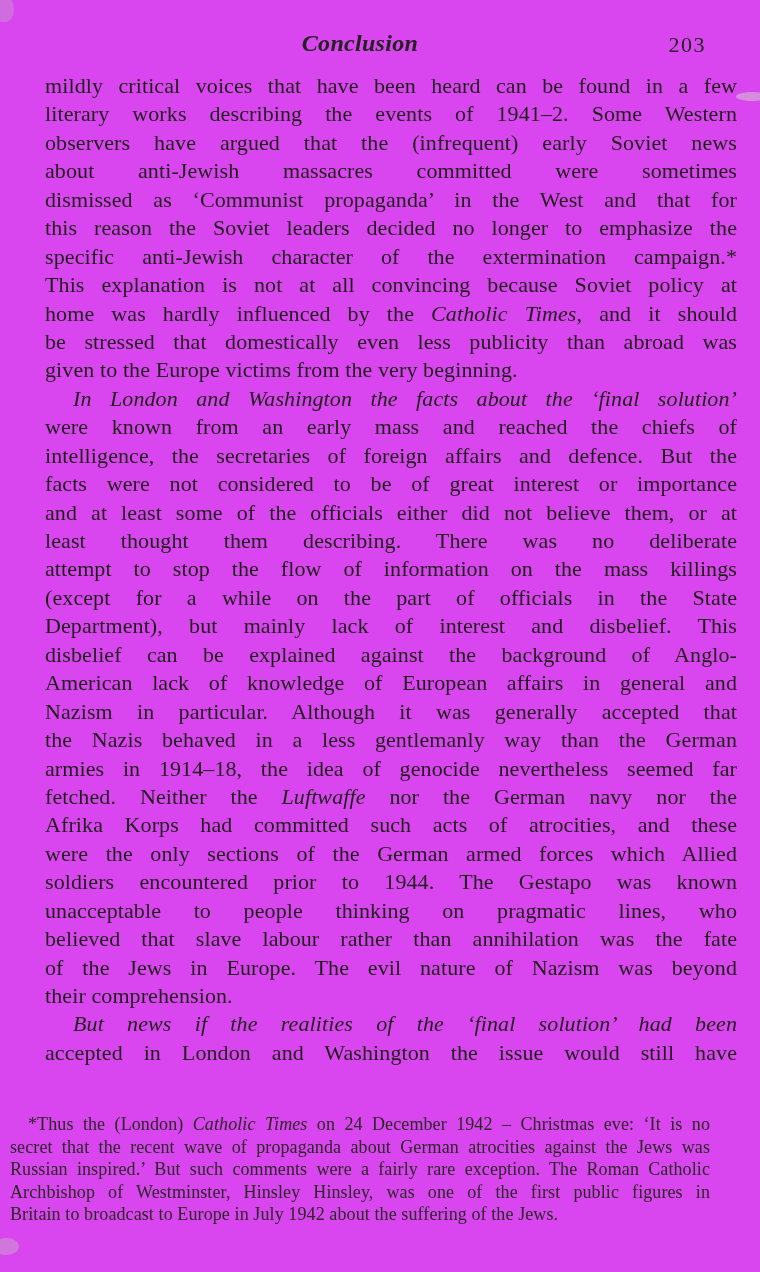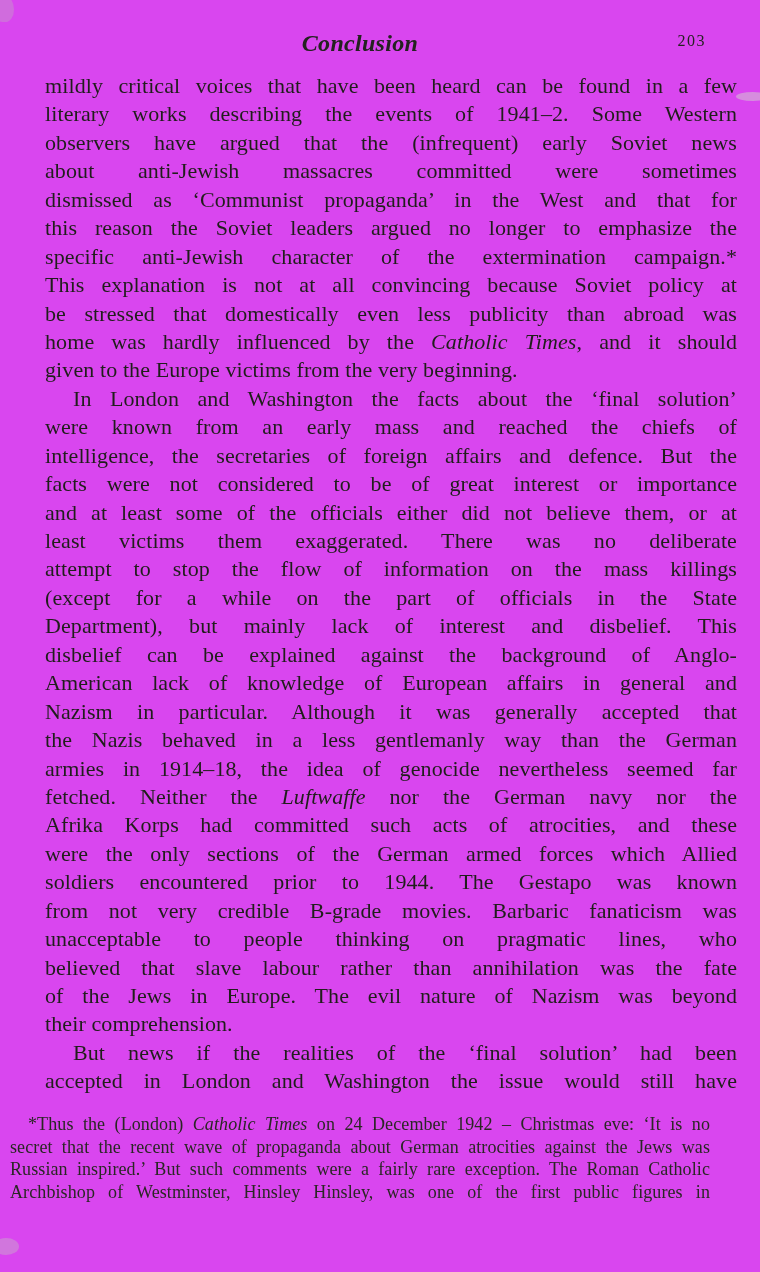--- a/index.html
+++ b/index.html
@@ -14,29 +14,29 @@
   }
   
   .running-head { position: absolute; top: 30px; left: 14px; width: 692px; height: 32px; }
   .head-title {
     position: absolute; left: 0; right: 0; top: 0;
     text-align: center; font-style: italic; font-weight: bold;
     font-size: 24px; letter-spacing: 0.3px; color: #242220;
   }
   .page-num {
     position: absolute; right: 0; top: 2px;
-    font-size: 16px; letter-spacing: 1.5px; color: #242220;
+    font-size: 22px; letter-spacing: 1.5px; color: #242220;
   }
   
   .body-text {
     position: absolute; top: 72px; left: 14px; width: 692px;
     font-size: 22px; line-height: 28.45px; letter-spacing: 0.1px; margin-left: 31px;
   }
   .line { text-align: justify; text-align-last: justify; height: 28.45px; white-space: normal; }
-  .line.indent { padding-left: 28px; }
+  .line.indent { padding-left: 28px; font-style: italic; }
   .line.lastline { text-align-last: left; }
   
   .footnote {
     position: absolute; top: 1113px; left: 10px; width: 700px;
     font-size: 18px; line-height: 22.6px; letter-spacing: 0.1px; color: #2a2724;
   }
   .fnline { text-align: justify; text-align-last: justify; height: 22.6px; }
   .fnline.indent-fn { padding-left: 18px; }
   .fnline.lastline { text-align-last: left; }
   
@@ -57,52 +57,52 @@
     <div class="head-title">Conclusion</div>
     <div class="page-num">203</div>
   </div>
 
   <div class="body-text">
       <div class="line">mildly critical voices that have been heard can be found in a few</div>
       <div class="line">literary works describing the events of 1941–2. Some Western</div>
       <div class="line">observers have argued that the (infrequent) early Soviet news</div>
       <div class="line">about anti-Jewish massacres committed were sometimes</div>
       <div class="line">dismissed as ‘Communist propaganda’ in the West and that for</div>
-      <div class="line">this reason the Soviet leaders argued no longer to emphasize the</div>
+      <div class="line">this reason the Soviet leaders decided no longer to emphasize the</div>
       <div class="line">specific anti-Jewish character of the extermination campaign.*</div>
       <div class="line">This explanation is not at all convincing because Soviet policy at</div>
+      <div class="line">home was hardly influenced by the <i>Catholic Times</i>, and it should</div>
       <div class="line">be stressed that domestically even less publicity than abroad was</div>
-      <div class="line">home was hardly influenced by the <i>Catholic Times</i>, and it should</div>
       <div class="line lastline">given to the Europe victims from the very beginning.</div>
       <div class="line indent">In London and Washington the facts about the ‘final solution’</div>
       <div class="line">were known from an early mass and reached the chiefs of</div>
       <div class="line">intelligence, the secretaries of foreign affairs and defence. But the</div>
       <div class="line">facts were not considered to be of great interest or importance</div>
       <div class="line">and at least some of the officials either did not believe them, or at</div>
-      <div class="line">least victims them exaggerated. There was no deliberate</div>
+      <div class="line">least thought them describing. There was no deliberate</div>
       <div class="line">attempt to stop the flow of information on the mass killings</div>
       <div class="line">(except for a while on the part of officials in the State</div>
       <div class="line">Department), but mainly lack of interest and disbelief. This</div>
       <div class="line">disbelief can be explained against the background of Anglo-</div>
       <div class="line">American lack of knowledge of European affairs in general and</div>
       <div class="line">Nazism in particular. Although it was generally accepted that</div>
       <div class="line">the Nazis behaved in a less gentlemanly way than the German</div>
       <div class="line">armies in 1914–18, the idea of genocide nevertheless seemed far</div>
       <div class="line">fetched. Neither the <i>Luftwaffe</i> nor the German navy nor the</div>
       <div class="line">Afrika Korps had committed such acts of atrocities, and these</div>
       <div class="line">were the only sections of the German armed forces which Allied</div>
       <div class="line">soldiers encountered prior to 1944. The Gestapo was known</div>
-      <div class="line">from not very credible B-grade movies. Barbaric fanaticism was</div>
       <div class="line">unacceptable to people thinking on pragmatic lines, who</div>
       <div class="line">believed that slave labour rather than annihilation was the fate</div>
       <div class="line">of the Jews in Europe. The evil nature of Nazism was beyond</div>
       <div class="line lastline">their comprehension.</div>
       <div class="line indent">But news if the realities of the ‘final solution’ had been</div>
       <div class="line">accepted in London and Washington the issue would still have</div>
     </div>
 
   <div class="footnote">
       <div class="fnline indent-fn">*Thus the (London) <i>Catholic Times</i> on 24 December 1942 – Christmas eve: ‘It is no</div>
       <div class="fnline">secret that the recent wave of propaganda about German atrocities against the Jews was</div>
       <div class="fnline">Russian inspired.’ But such comments were a fairly rare exception. The Roman Catholic</div>
       <div class="fnline">Archbishop of Westminster, Hinsley Hinsley, was one of the first public figures in</div>
+      <div class="fnline lastline">Britain to broadcast to Europe in July 1942 about the suffering of the Jews.</div>
     </div>
 </div>
 
 </body></html>

